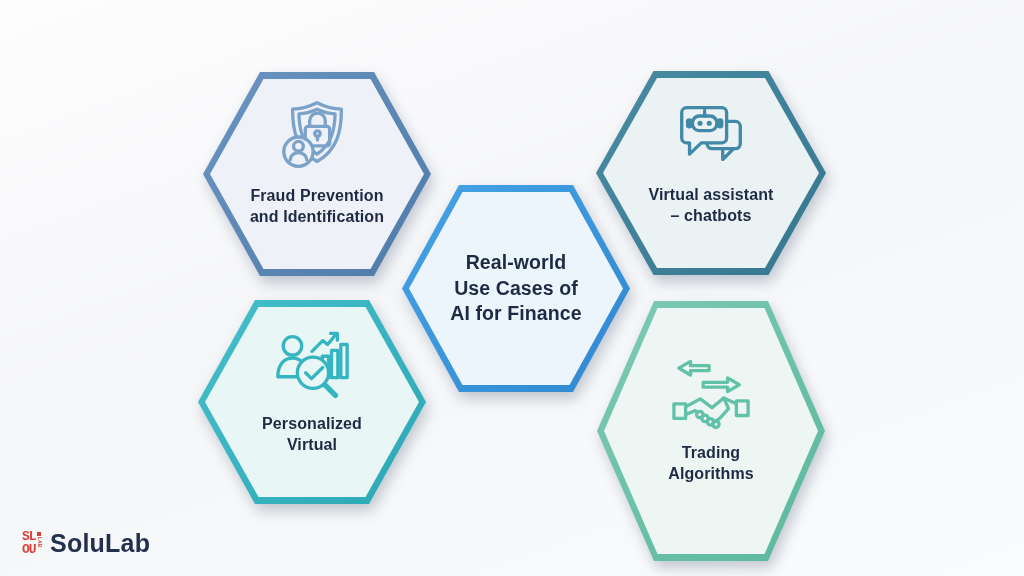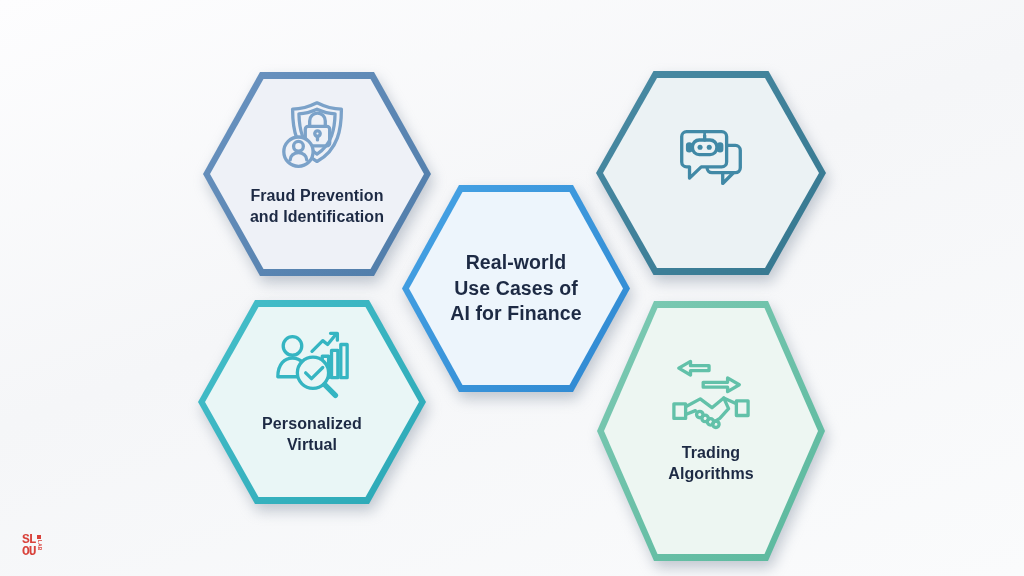--- a/index.html
+++ b/index.html
@@ -139,20 +139,22 @@
             <path d="M21,12 H57 a5,5 0 0 1 5,5 V43 a5,5 0 0 1 -5,5 H36 l-12,11.5 V48 h-3 a5,5 0 0 1 -5,-5 V17 a5,5 0 0 1 5,-5 Z" fill="#ebf2f4"></path>
             <rect x="27" y="20.5" width="25" height="15" rx="7"></rect>
             <circle cx="34.8" cy="28" r="2.6" fill="#4189a6" stroke="none"></circle>
             <circle cx="44.2" cy="28" r="2.6" fill="#4189a6" stroke="none"></circle>
             <path d="M39.5,20.5 V15.8"></path>
             <circle cx="39.5" cy="14.2" r="1.5" fill="#4189a6" stroke="none"></circle>
             <rect x="22" y="24.5" width="3.4" height="7" rx="1.6"></rect>
             <rect x="53.6" y="24.5" width="3.4" height="7" rx="1.6"></rect>
           </svg>
         </span>
+        <span class="hex-label">Virtual assistant
+– chatbots</span>
       </div>
     </div>
   </div>
 
   <div class="hex-wrap n3">
     <div class="hex">
       <div class="hex-inner"></div>
       <div class="hex-content">
         <span class="hex-label">Real-world
 Use Cases of
@@ -215,15 +217,16 @@
     <span class="logo-mark">
       <span class="logo-mark-main">
         <span>SL</span>
         <span>OU</span>
       </span>
       <span class="logo-mark-side">
         <span class="sq"></span>
         <span class="lab">LAB</span>
       </span>
     </span>
+    <span class="logo-text">SoluLab</span>
   </div>
 
 </div>
 
 </body></html>

